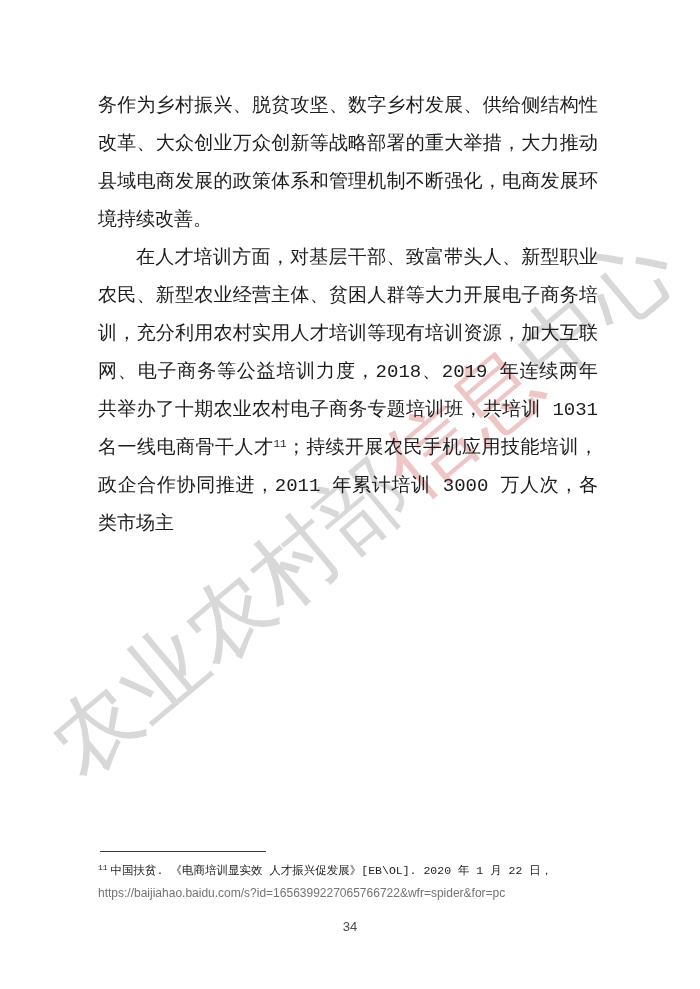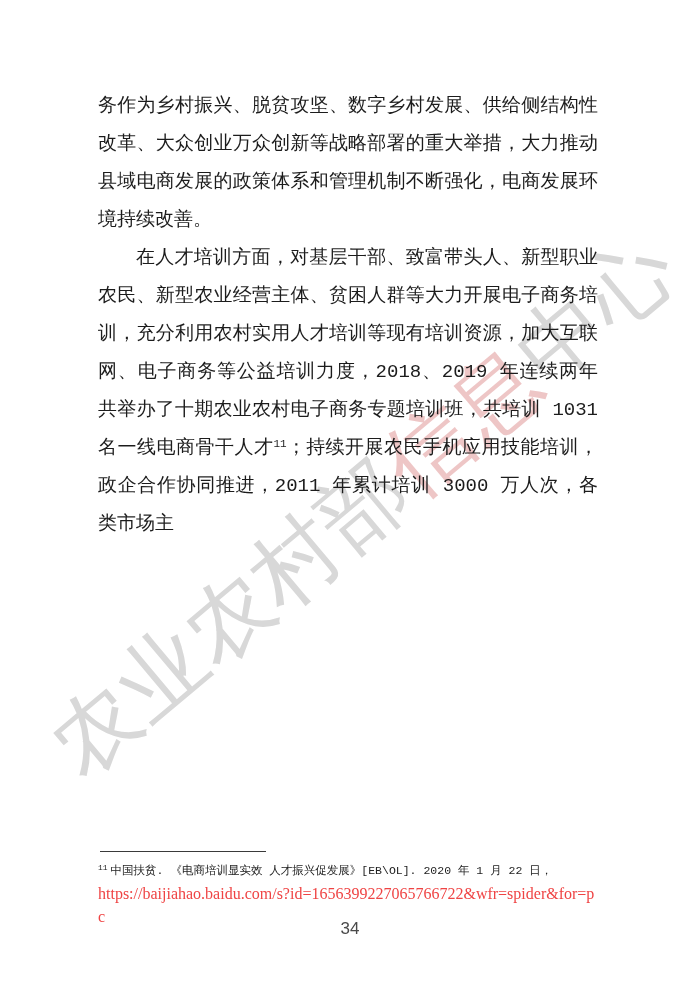--- a/index.html
+++ b/index.html
@@ -79,34 +79,34 @@
     line-height: 23px;
     font-family: Liberation Mono, monospace;
   }
   .fn-marker {
     font-size: 8px;
     line-height: 0;
     vertical-align: 4px;
     margin-right: 3px;
   }
   .fn-url {
-    font-size: 16px;
+    font-size: 12px;
     line-height: 23px;
-    font-family: Liberation Serif, serif;
-    color: #ef4444;
+    font-family: Liberation Sans, sans-serif;
+    color: #737373;
     word-break: break-all;
   }
   
   .page-number {
     position: absolute;
     left: 0;
     top: 919px;
     width: 700px;
     text-align: center;
-    font-size: 17px;
+    font-size: 13px;
     color: #4a4a4a;
     z-index: 1;
     font-family: "Liberation Sans", "DejaVu Sans", sans-serif;
   }
 </style>
 </head>
 <body>
 
 <div class="page">
 

